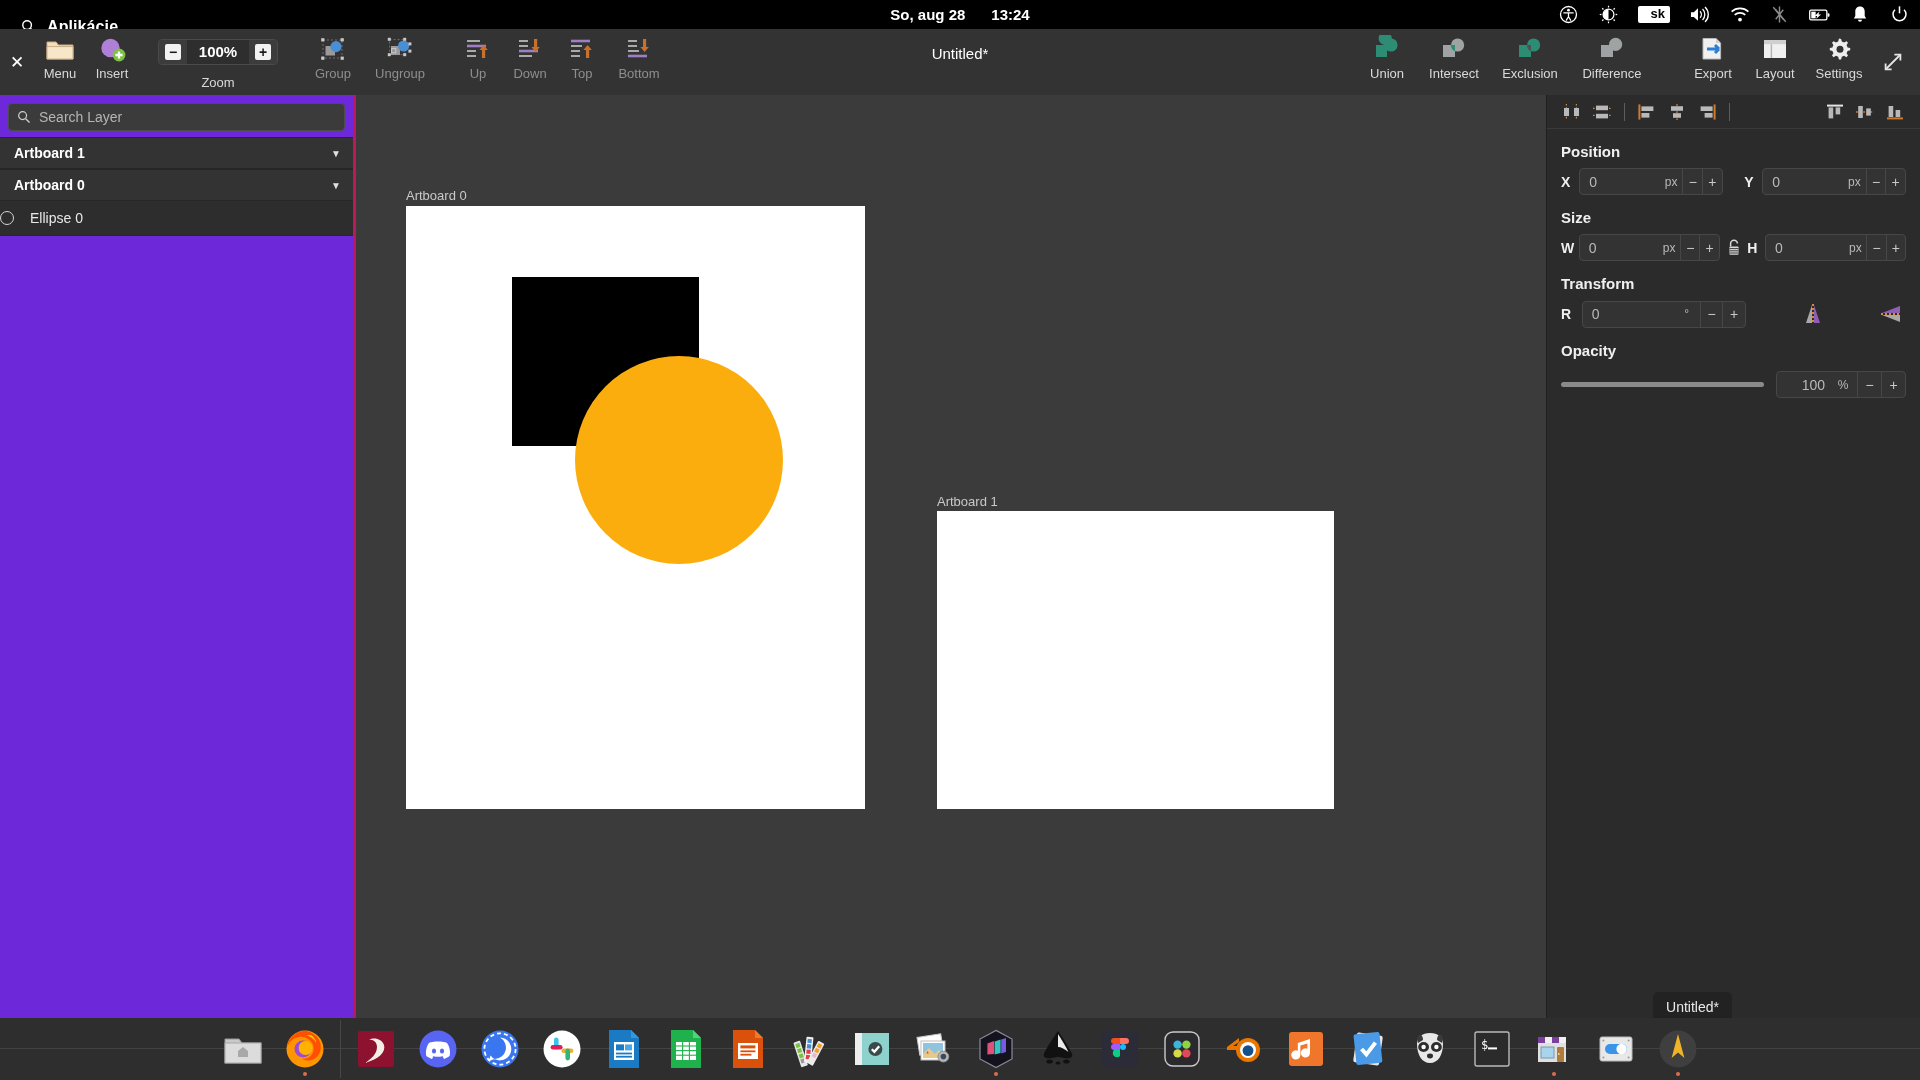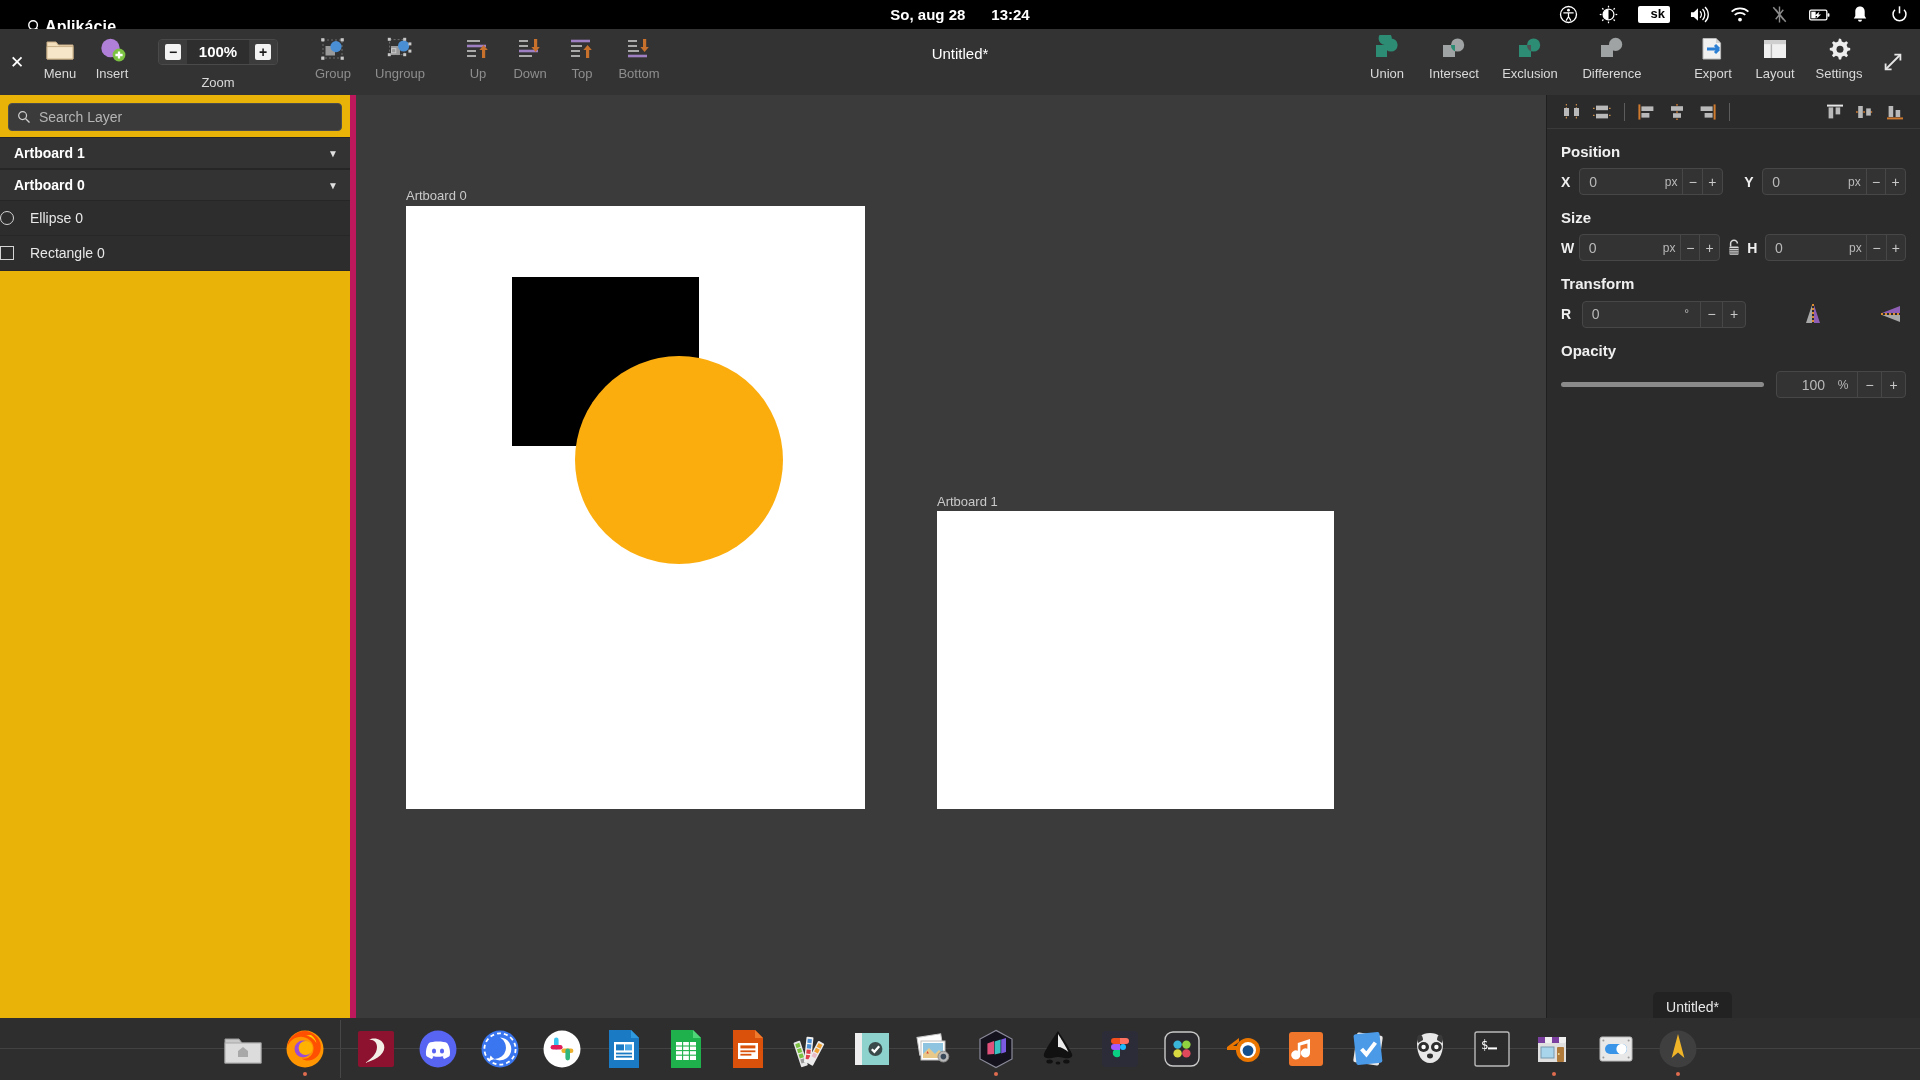--- a/index.html
+++ b/index.html
@@ -11,22 +11,22 @@
   }
 
   
   #system-bar {
     position: absolute; top: 0; left: 0;
     width: 1920px; height: 29px;
     background: #000;
     display: flex; align-items: center;
   }
   #sysbar-left {
-    display: flex; align-items: center; 
-    padding-left: 24px;
+    display: flex; align-items: center; gap: 8px;
+    padding-left: 18px;
     margin-top: 24px;
   }
   #sysbar-left .apps-label {
     color: #fff; font-size: 16px; font-weight: bold;
     letter-spacing: 0.1px;
   }
   #sysbar-center {
     position: absolute; left: 0; right: 0;
     display: flex; justify-content: center; align-items: center;
     gap: 26px;
@@ -133,22 +133,22 @@
   #tb-expand {
     width: 42px; height: 66px;
     display: flex; align-items: center; justify-content: center;
     color: #e6e6e6;
   }
 
   
   #sidebar {
     position: absolute; top: 66px; left: 0;
     width: 356px; height: 985px;
-    background: #eab308;
-    border-right: 6px solid #be185d;
+    background: #6d28d9;
+    border-right: 3px solid #be185d;
   }
   #search-wrap { padding: 8px 8px 6px 8px; }
   #search-box {
     height: 28px;
     background: #3b3b3b;
     border: 1px solid #4d4d4d;
     border-radius: 4px;
     display: flex; align-items: center; gap: 8px;
     padding: 0 8px;
   }
@@ -659,24 +659,20 @@
     </div>
 
     <div class="layer-group-row">
       <span class="gname">Artboard 0</span>
       <span class="caret">▼</span>
     </div>
 
     <div class="layer-row">
       <span class="shape-icon circle"></span>
       <span class="lname">Ellipse 0</span>
-    </div>
-    <div class="layer-row">
-      <span class="shape-icon"></span>
-      <span class="lname">Rectangle 0</span>
     </div>
   </div>
 
   <div id="canvas">
 
     <div class="artboard-label" style="left:50px; top:93px;">Artboard 0</div>
 
     <div class="artboard" style="left:50px; top:111px; width:459px; height:603px;">
       <div class="shape-rect" style="left:106px; top:71px; width:187px; height:169px;"></div>
       <div class="shape-ellipse" style="left:169px; top:150px; width:208px; height:208px; background:#fcad0e;"></div>

